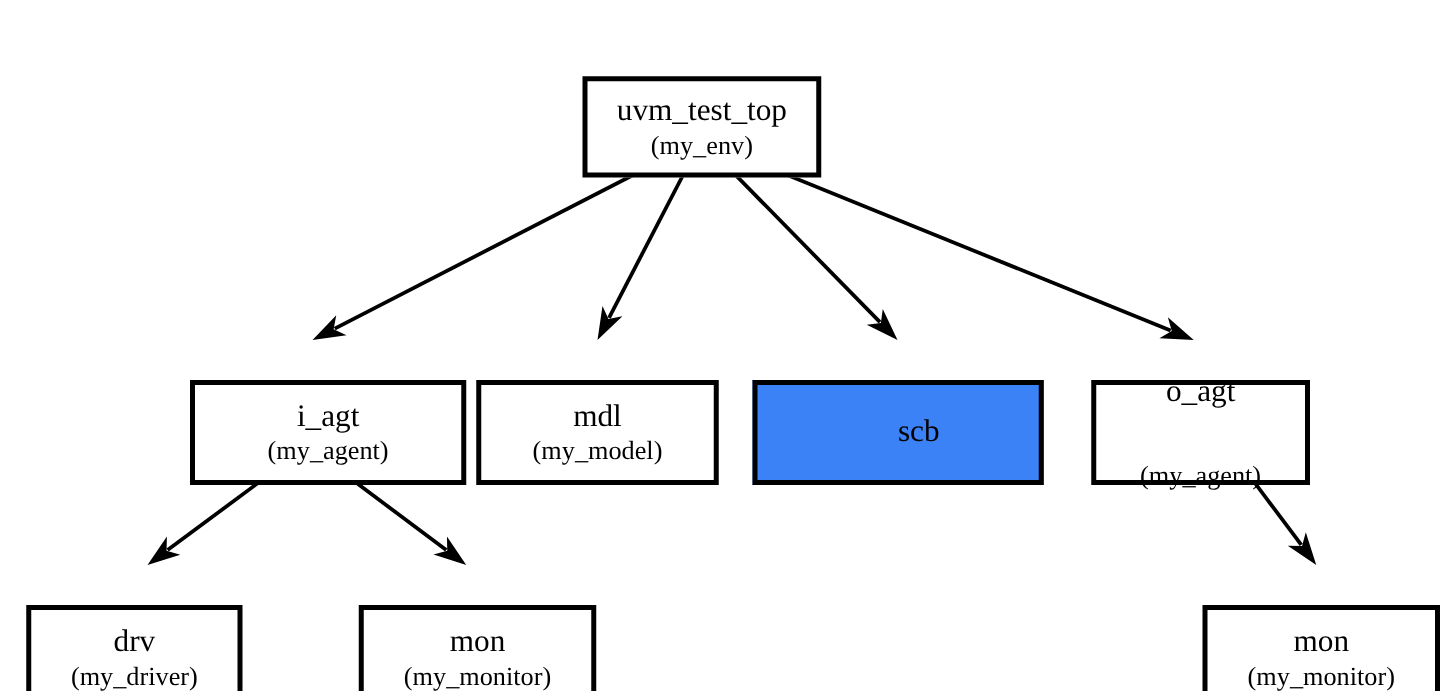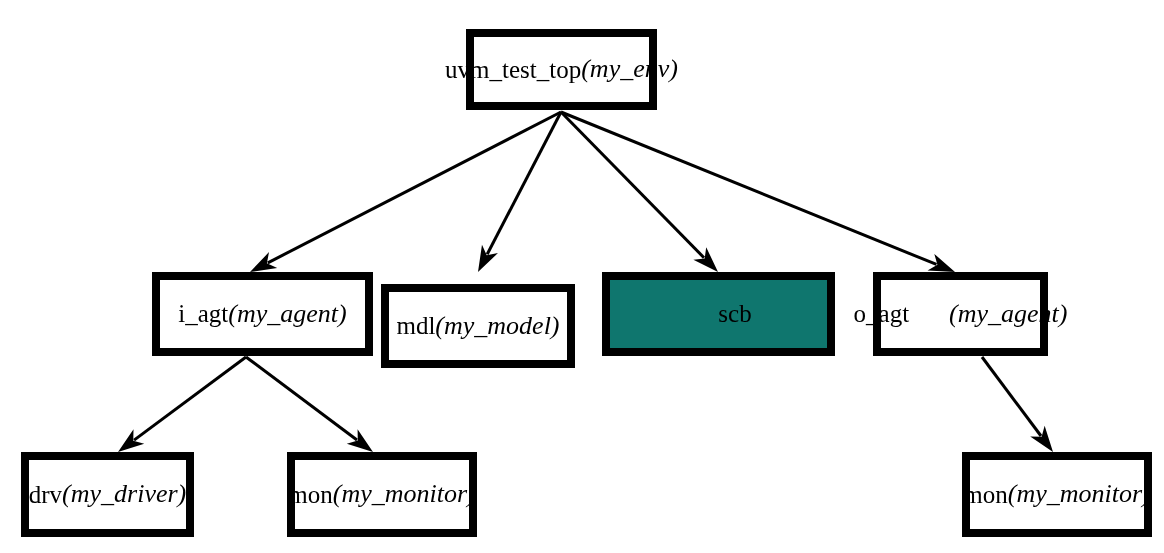--- a/index.html
+++ b/index.html
@@ -23,37 +23,37 @@
     left: 0;
     top: 0;
     width: 1164px;
     height: 553px;
     pointer-events: none;
   }
   .node-box {
     position: absolute;
     box-sizing: border-box;
     background: #ffffff;
-    border: 8px solid #a21caf;
+    border: 4px solid #a21caf;
     display: flex;
-    flex-direction: row;
+    flex-direction: column;
     align-items: center;
     justify-content: center;
     line-height: 1.18;
     color: #000000;
     z-index: 2;
+    margin-top: 32px;
   }
   .node-name {
     font-size: 25px;
     white-space: nowrap;
   }
   .node-type {
-    font-size: 26px;
+    font-size: 21px;
     white-space: nowrap;
-    font-style: italic;
   }
 </style>
 </head>
 <body>
 
 <div id="diagram-canvas">
 
   <svg id="edge-layer" viewBox="0 0 1164 553" width="1164" height="553" xmlns="http://www.w3.org/2000/svg">
       <g>
         <line x1="561" y1="112" x2="267.784426841531" y2="262.8504556442284" stroke="#000000" stroke-width="3" stroke-linecap="butt"></line>
@@ -87,25 +87,25 @@
 
   <div id="node-layer">
       <div class="node-box" style="left: 466px; top: 29px; width: 191px; height: 81px; border-color: rgb(0, 0, 0); background: rgb(255, 255, 255); color: rgb(0, 0, 0);">
         <div class="node-name">uvm_test_top</div>
         <div class="node-type">(my_env)</div>
       </div>
       <div class="node-box" style="left: 152px; top: 272px; width: 221px; height: 84px; border-color: rgb(0, 0, 0); background: rgb(255, 255, 255); color: rgb(0, 0, 0);">
         <div class="node-name">i_agt</div>
         <div class="node-type">(my_agent)</div>
       </div>
-      <div class="node-box" style="left: 381px; top: 284px; width: 194px; height: 84px; border-color: rgb(0, 0, 0); background: rgb(255, 255, 255); color: rgb(0, 0, 0);">
+      <div class="node-box" style="left: 381px; top: 272px; width: 194px; height: 84px; border-color: rgb(0, 0, 0); background: rgb(255, 255, 255); color: rgb(0, 0, 0);">
         <div class="node-name">mdl</div>
         <div class="node-type">(my_model)</div>
       </div>
-      <div class="node-box" style="left: 602px; top: 272px; width: 233px; height: 84px; border-color: rgb(0, 0, 0); background: #0f766e; color: rgb(0, 0, 0); padding-left: 33px;">
+      <div class="node-box" style="left: 602px; top: 272px; width: 233px; height: 84px; border-color: rgb(0, 0, 0); background: #3b82f6; color: rgb(0, 0, 0); padding-left: 33px;">
         <div class="node-name">scb</div>
       </div>
       <div class="node-box" style="left: 873px; top: 272px; width: 175px; height: 84px; border-color: rgb(0, 0, 0); background: rgb(255, 255, 255); color: rgb(0, 0, 0); gap: 40px;">
         <div class="node-name">o_agt</div>
         <div class="node-type">(my_agent)</div>
       </div>
       <div class="node-box" style="left: 21px; top: 452px; width: 173px; height: 85px; border-color: rgb(0, 0, 0); background: rgb(255, 255, 255); color: rgb(0, 0, 0);">
         <div class="node-name">drv</div>
         <div class="node-type">(my_driver)</div>
       </div>

